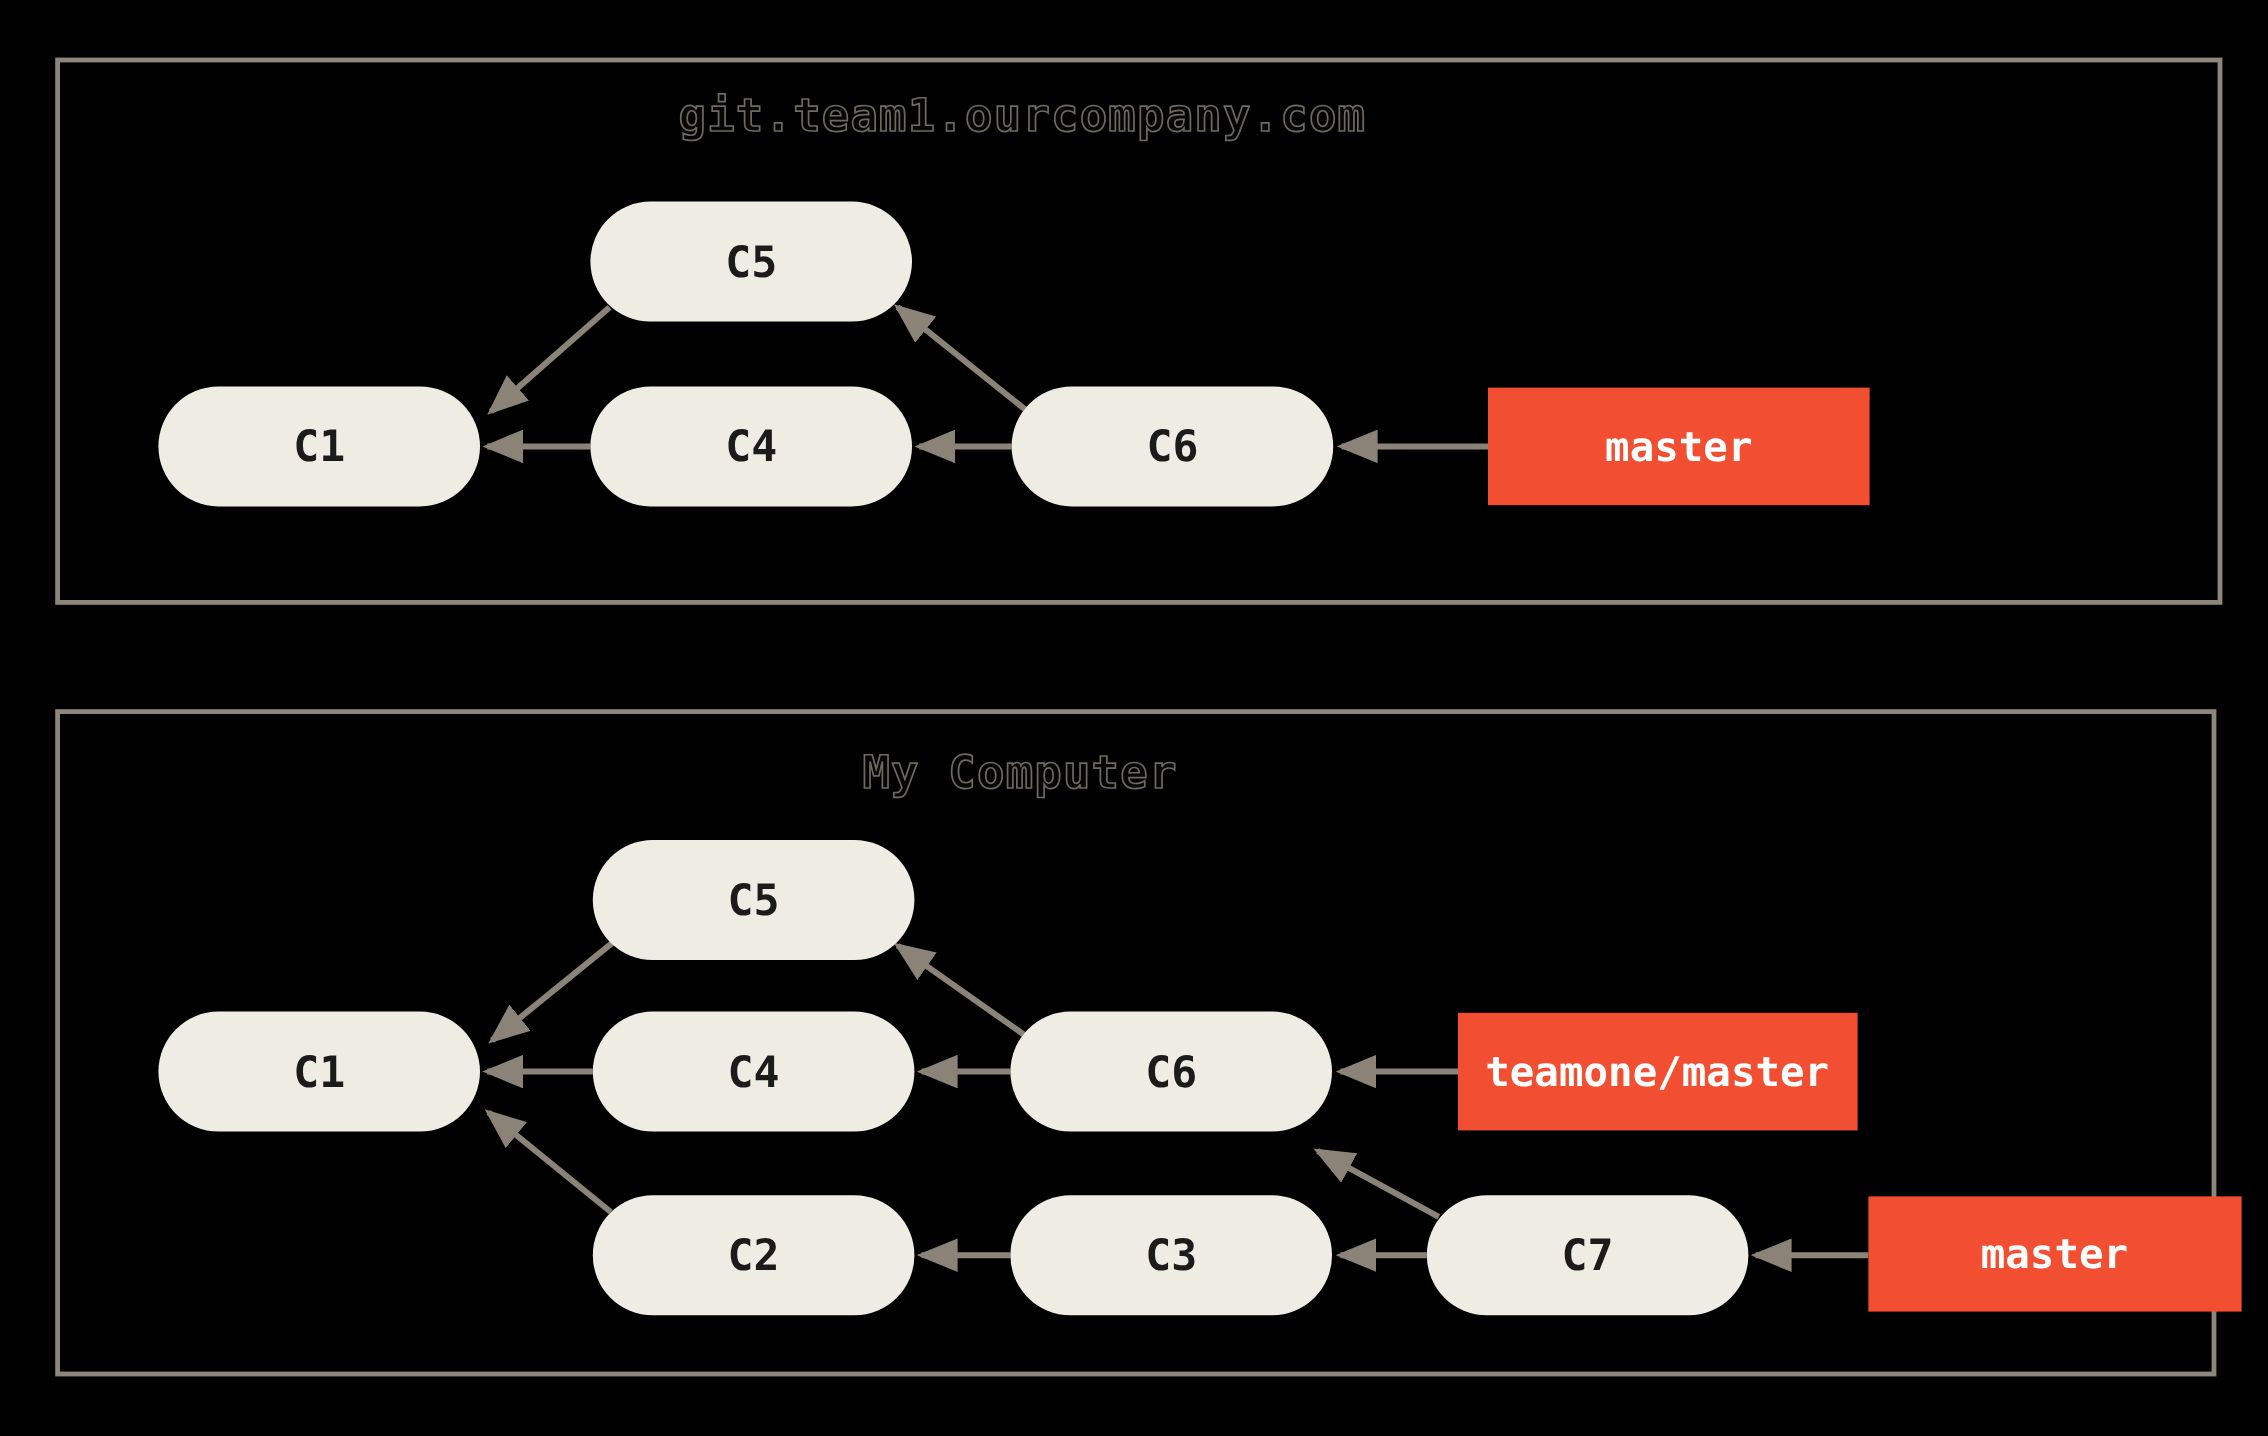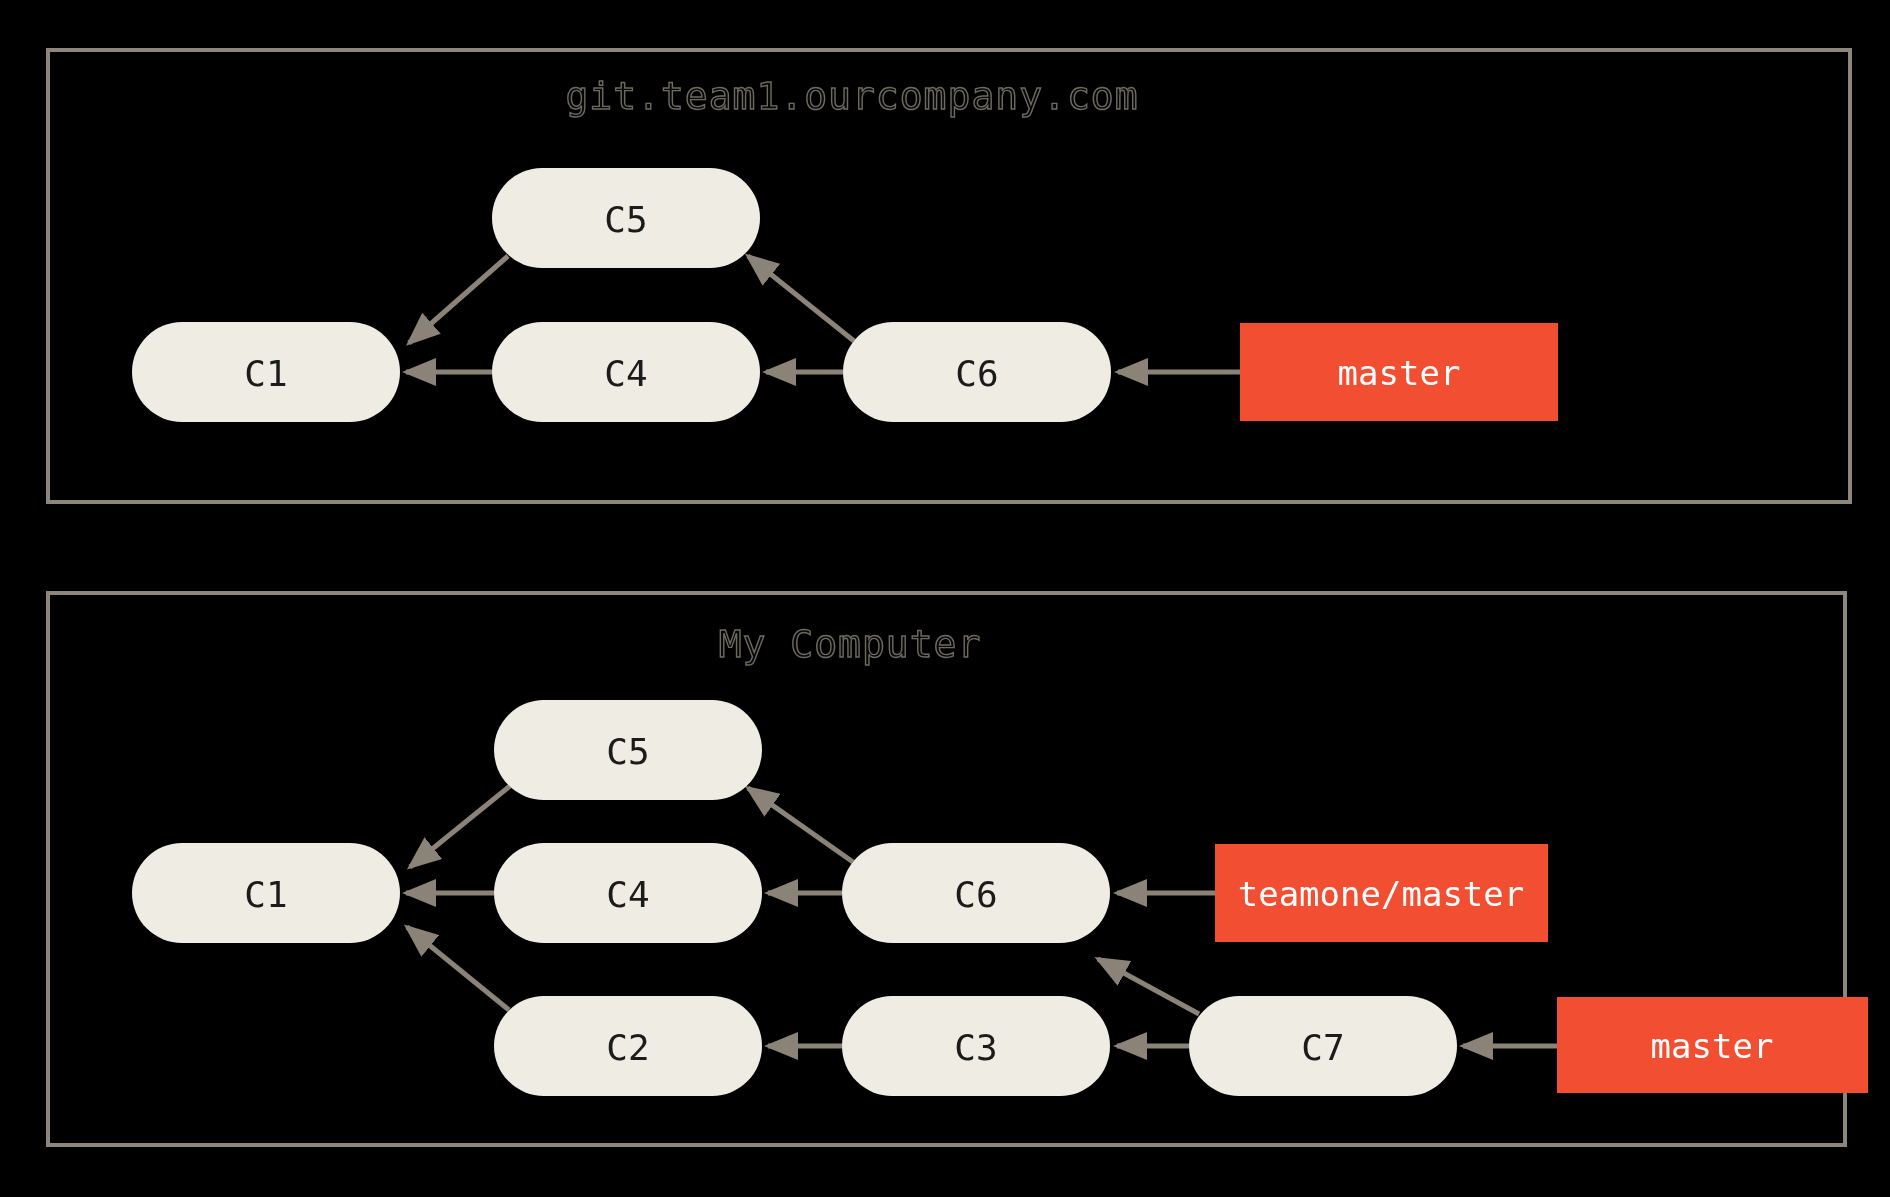--- a/index.html
+++ b/index.html
@@ -2,20 +2,21 @@
 <html><head>
 <meta charset="utf-8">
 <style>
   html, body { margin: 0; padding: 0; background: #000; }
   #stage {
     position: relative;
     width: 1890px;
     height: 1197px;
     background: #000000;
     overflow: hidden;
+    font-weight: bold;
   }
   svg { display: block; }
 
   .panel-rect {
     fill: none;
     stroke: #8e867b;
     stroke-width: 4px;
   }
   .panel-title {
     font-family: "DejaVu Sans Mono", "Liberation Mono", monospace;

